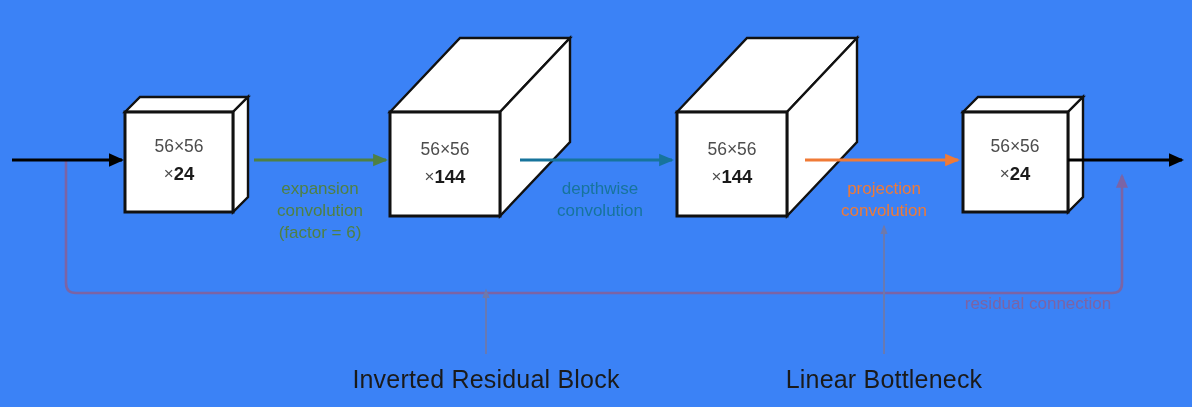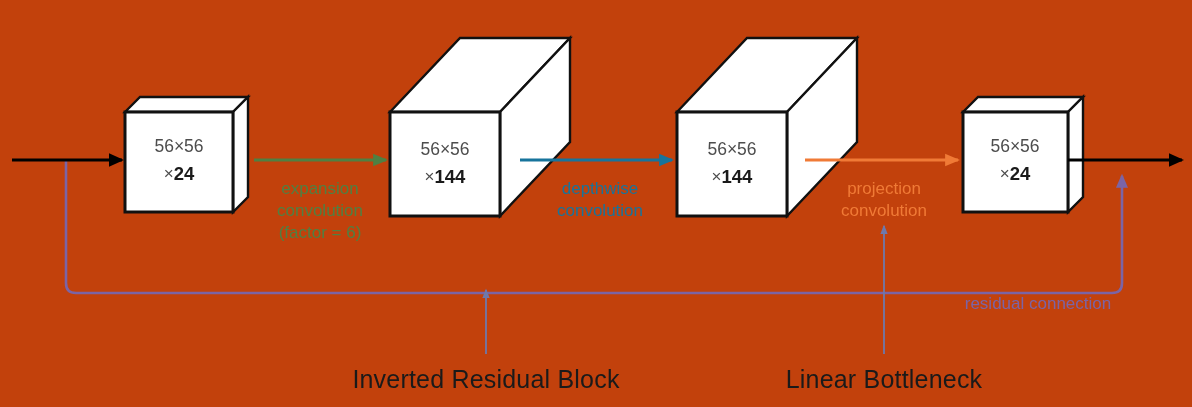--- a/index.html
+++ b/index.html
@@ -8,21 +8,21 @@
     padding: 0;
     background: #ffffff;
   }
   body {
     font-family: "Liberation Sans", sans-serif;
   }
   #diagram-root {
     position: relative;
     width: 1192px;
     height: 407px;
-    background: #c2410c;
+    background: #3b82f6;
     overflow: hidden;
   }
   #diagram-svg {
     position: absolute;
     left: 0;
     top: 0;
     width: 1192px;
     height: 407px;
     display: block;
   }

